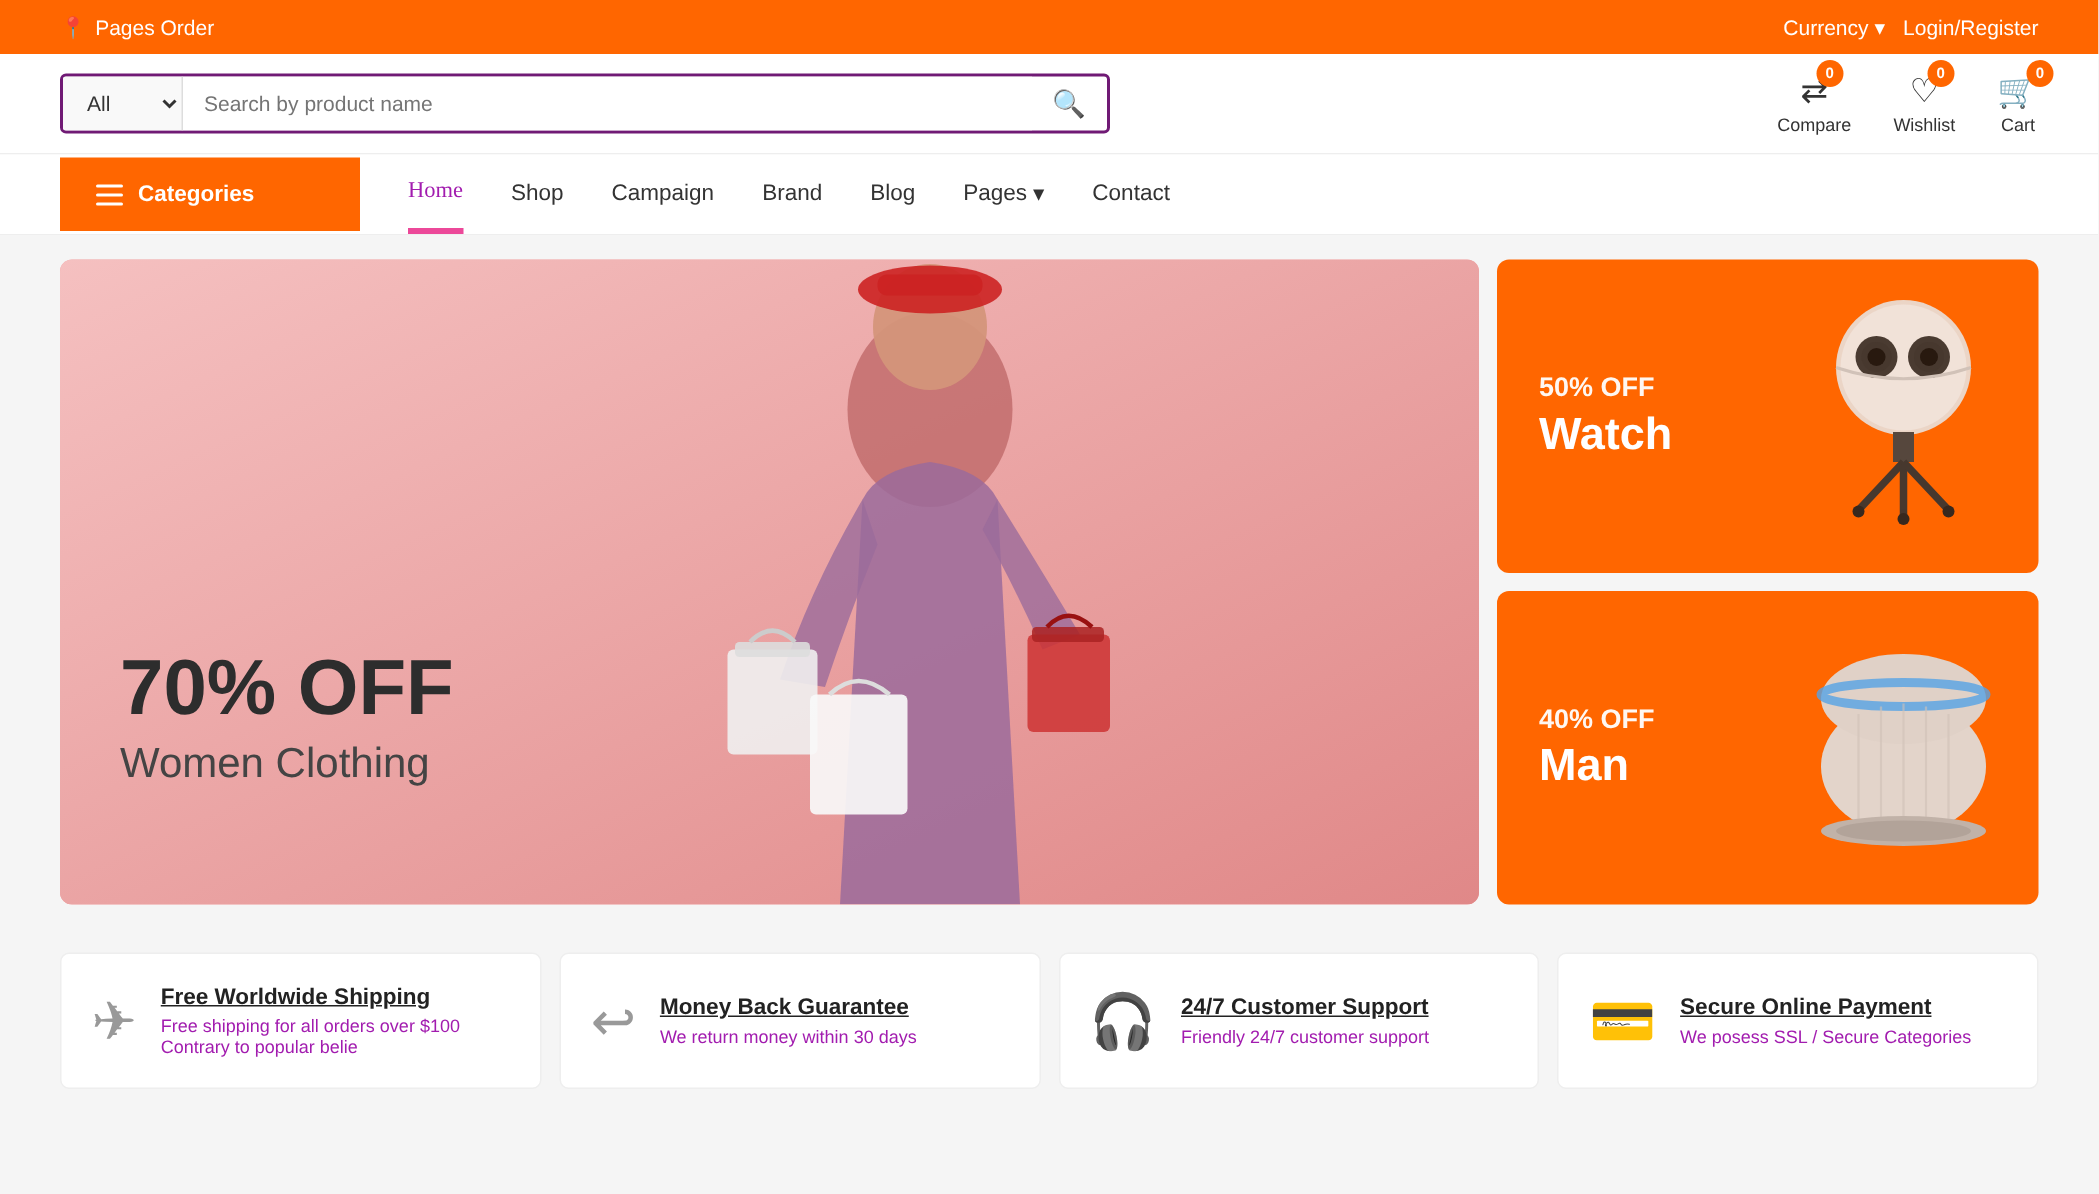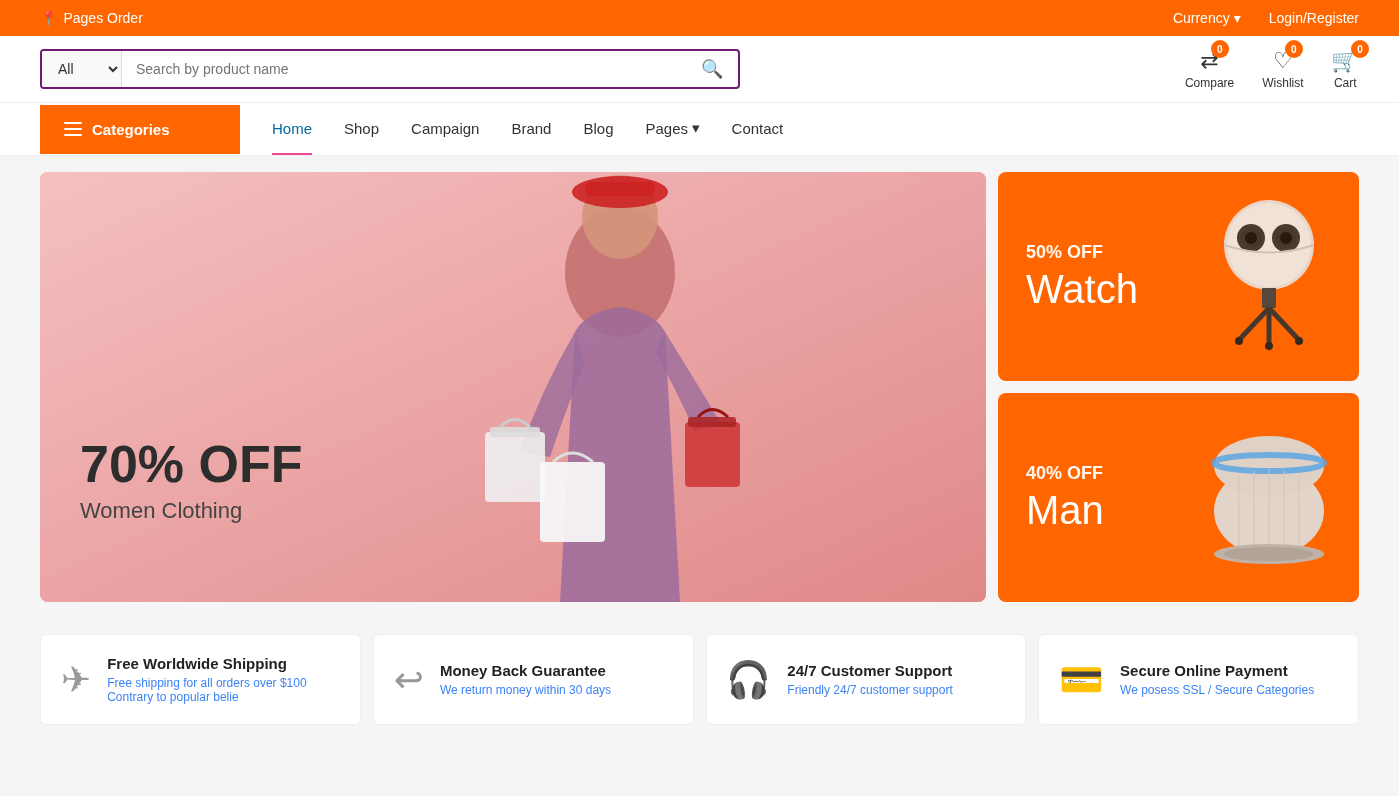--- a/index.html
+++ b/index.html
@@ -10,21 +10,21 @@
       background: #ff6600;
       color: white;
       display: flex;
       justify-content: space-between;
       align-items: center;
       padding: 0 40px;
       height: 36px;
       font-size: 14px;
     }
     .top-bar-left { display: flex; align-items: center; gap: 6px; cursor: pointer; }
-    .top-bar-right { display: flex; align-items: center; gap: 28px; }
+    .top-bar-right { display: flex; align-items: center; gap: 12px; }
     .top-bar-right a { color: white; text-decoration: none; font-size: 14px; cursor: pointer; }
     .currency-btn { display: flex; align-items: center; gap: 4px; cursor: pointer; color: white; background: none; border: none; font-size: 14px; }
 
     
     .header {
       background: white;
       display: flex;
       align-items: center;
       padding: 12px 40px;
       gap: 20px;
@@ -124,21 +124,21 @@
     }
     .nav-link {
       text-decoration: none;
       color: #333;
       font-size: 15px;
       font-weight: 500;
       padding: 16px 0;
       cursor: pointer;
       border-bottom: 2px solid transparent;
     }
-    .nav-link.active { color: #0369a1; border-bottom: 2px solid #ec4899; }
+    .nav-link.active { color: #a21caf; border-bottom: 4px solid #ec4899; font-family: Liberation Serif, serif; }
     .nav-link-pages { display: flex; align-items: center; gap: 4px; }
 
     
     .hero-section {
       display: flex;
       gap: 12px;
       padding: 16px 40px;
       background: #f5f5f5;
     }
 
@@ -158,21 +158,21 @@
       padding: 40px 40px 50px;
     }
     .hero-discount {
       font-size: 52px;
       font-weight: 800;
       color: #2d2d2d;
       line-height: 1;
       margin-top: 35px;
     }
     .hero-subtitle {
-      font-size: 22px;
+      font-size: 28px;
       color: #444;
       margin: 8px 0 28px;
     }
     .hero-btn {
       background: #ff6600;
       color: white;
       border: none;
       padding: 14px 28px;
       border-radius: 4px;
       font-size: 15px;
@@ -188,21 +188,21 @@
       padding: 28px 28px;
       position: relative;
       overflow: hidden;
       display: flex;
       flex-direction: column;
       justify-content: center;
       min-height: 200px;
     }
     .promo-card.orange { background: #ff6600; }
     .promo-discount { color: white; font-size: 18px; font-weight: 600; margin-bottom: 4px; opacity: 0.95; }
-    .promo-name { color: white; font-size: 40px; font-weight: 400; }
+    .promo-name { color: white; font-size: 30px; font-weight: 700; }
     .promo-img {
       position: absolute;
       right: 10px;
       bottom: 10px;
       font-size: 90px;
       opacity: 0.9;
     }
 
     
     .features {
@@ -215,22 +215,22 @@
       flex: 1;
       background: white;
       border-radius: 6px;
       border: 1px solid #eee;
       padding: 20px 20px;
       display: flex;
       align-items: center;
       gap: 16px;
     }
     .feature-icon { font-size: 36px; color: #999; }
-    .feature-title { font-size: 15px; font-weight: 700; color: #222; margin-bottom: 4px; }
-    .feature-desc { font-size: 12px; color: #3b82f6; }
+    .feature-title { font-size: 15px; font-weight: 700; color: #222; margin-bottom: 4px; text-decoration: underline; }
+    .feature-desc { font-size: 12px; color: #a21caf; }
 
     
     .logo-svg { width: 140px; height: 40px; }
 
     
     .hamburger { display: flex; flex-direction: column; gap: 4px; }
     .hamburger span { display: block; width: 18px; height: 2px; background: white; border-radius: 2px; }
   </style>
 </head>
 <body>

